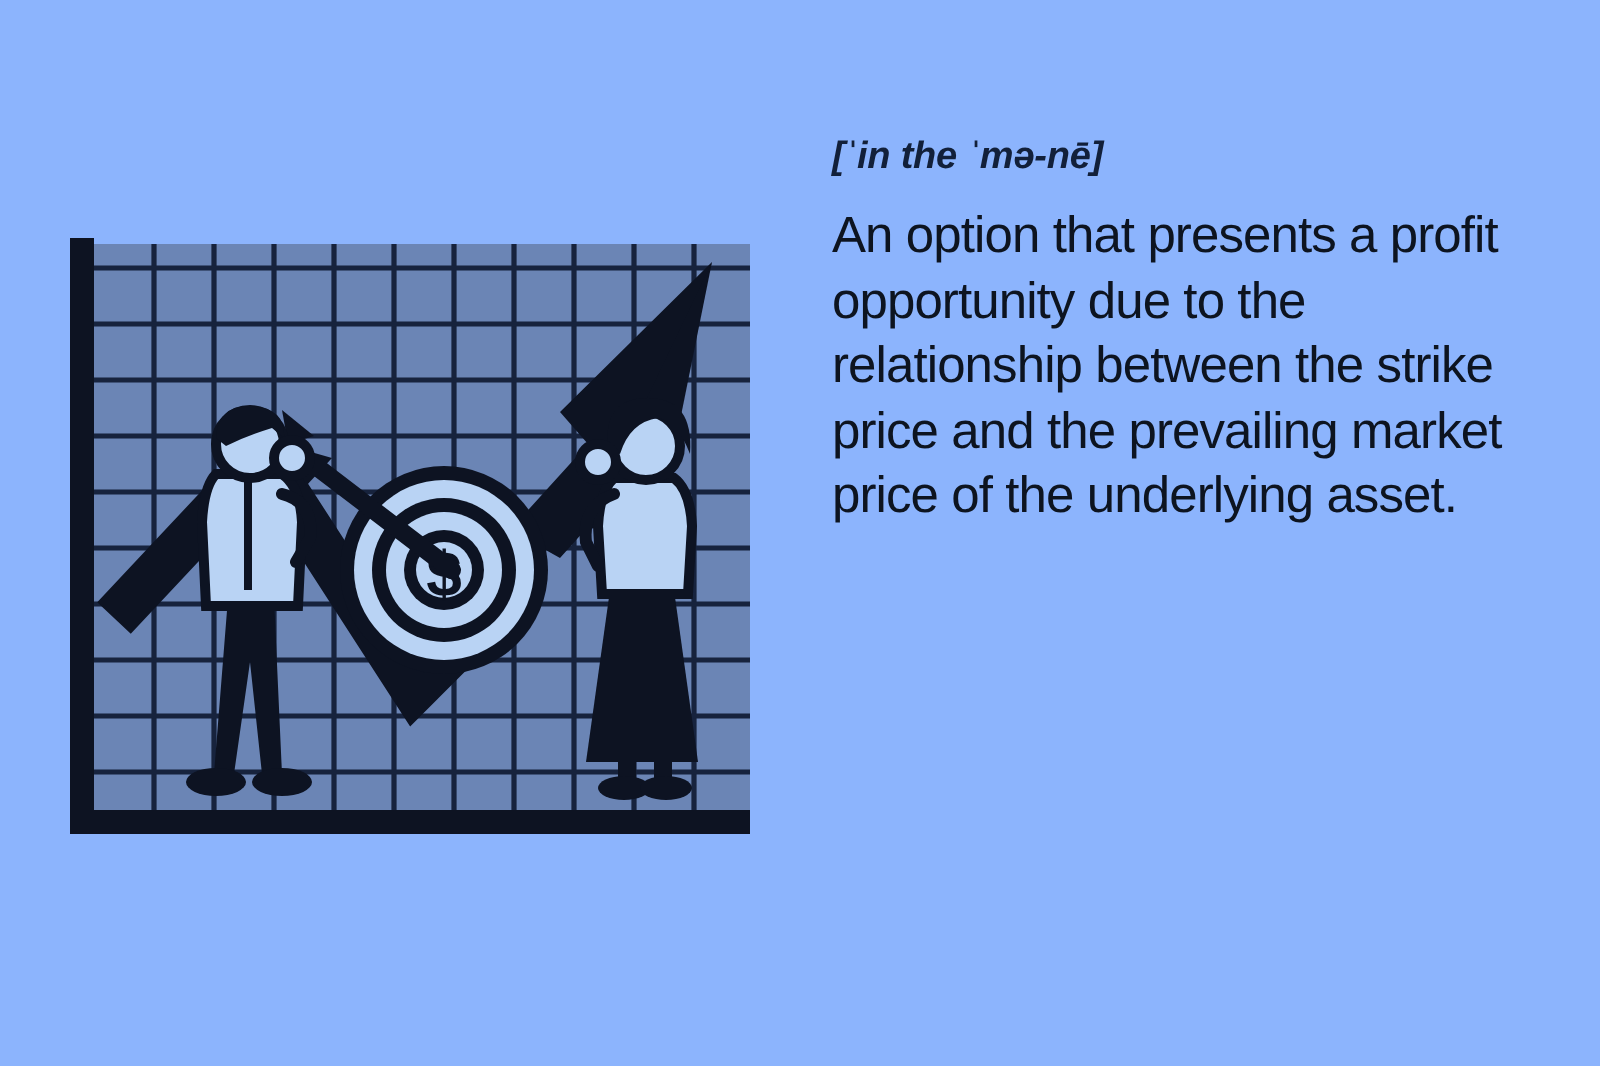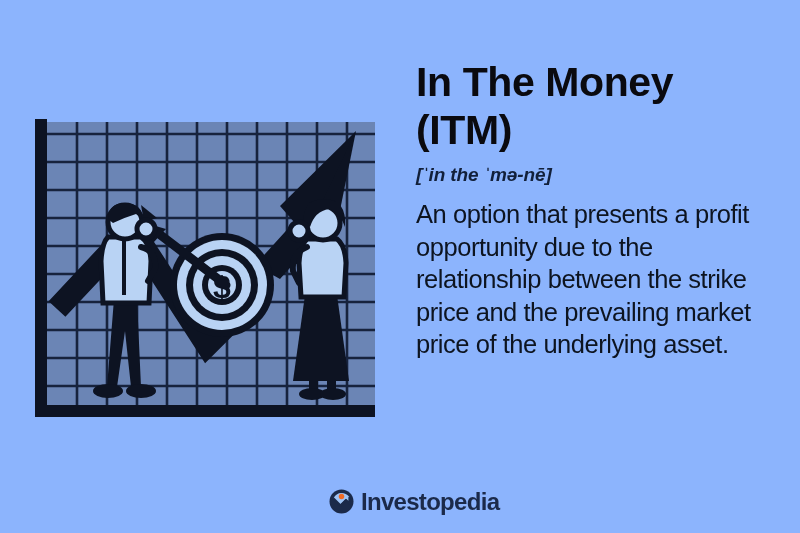--- a/index.html
+++ b/index.html
@@ -195,30 +195,18 @@
           <circle cx="266" cy="112" r="9" fill="#b9d3f4" stroke="#0d1322" stroke-width="5"></circle>
         </g>
       </g>
 
       <rect x="2" y="0" width="12" height="292" fill="#0d1322"></rect>
       <rect x="2" y="286" width="340" height="12" fill="#0d1322"></rect>
     </svg>
   </div>
 
   <div id="text-col">
-    <h1 id="title">In The Money
-(ITM)</h1>
     <div id="pronunciation">[ˈin the ˈmə-nē]</div>
     <p id="definition">An option that presents a profit opportunity due to the relationship between the strike price and the prevailing market price of the underlying asset.</p>
   </div>
 
-  <div id="logo">
-    <svg id="logo-mark" viewBox="0 0 50 50">
-      <circle cx="25" cy="25" r="24" fill="#1b2a4a"></circle>
-      <path d="M 9 19 L 22 32 L 33 21 L 41 29 L 41 16 Q 34 8 25 8 Q 14 8 9 19 Z" fill="#9ec3f5"></path>
-      <path d="M 12 18 L 24 30 L 36 18 L 41 23 L 41 34 L 30 43 L 14 37 Z" fill="#1b2a4a" opacity="0"></path>
-      <path d="M 10 20 L 23 33 L 34 22 L 41 29 L 41 17" fill="none" stroke="#1b2a4a" stroke-width="4.5" stroke-linejoin="round" stroke-linecap="round"></path>
-      <circle cx="25" cy="15" r="5.5" fill="#f06a23"></circle>
-    </svg>
-    <span id="logo-text">Investopedia</span>
-  </div>
 
 </div>
 
 </body></html>

